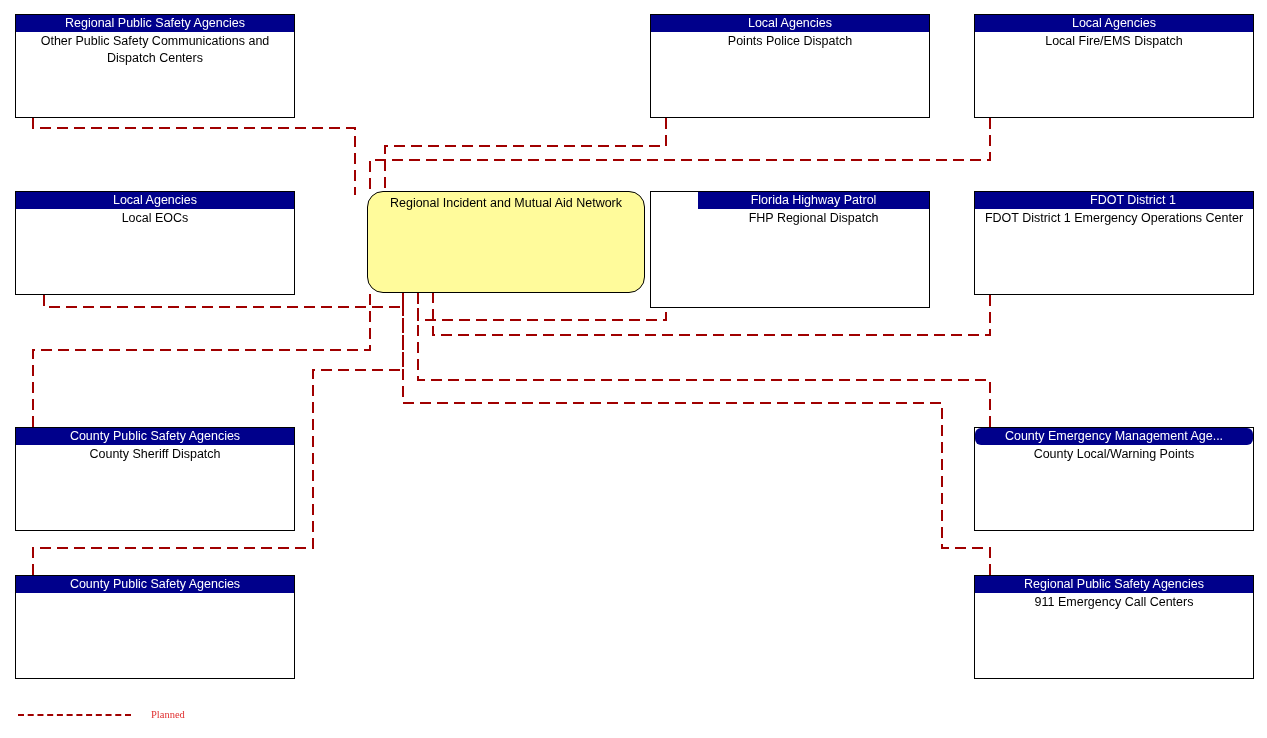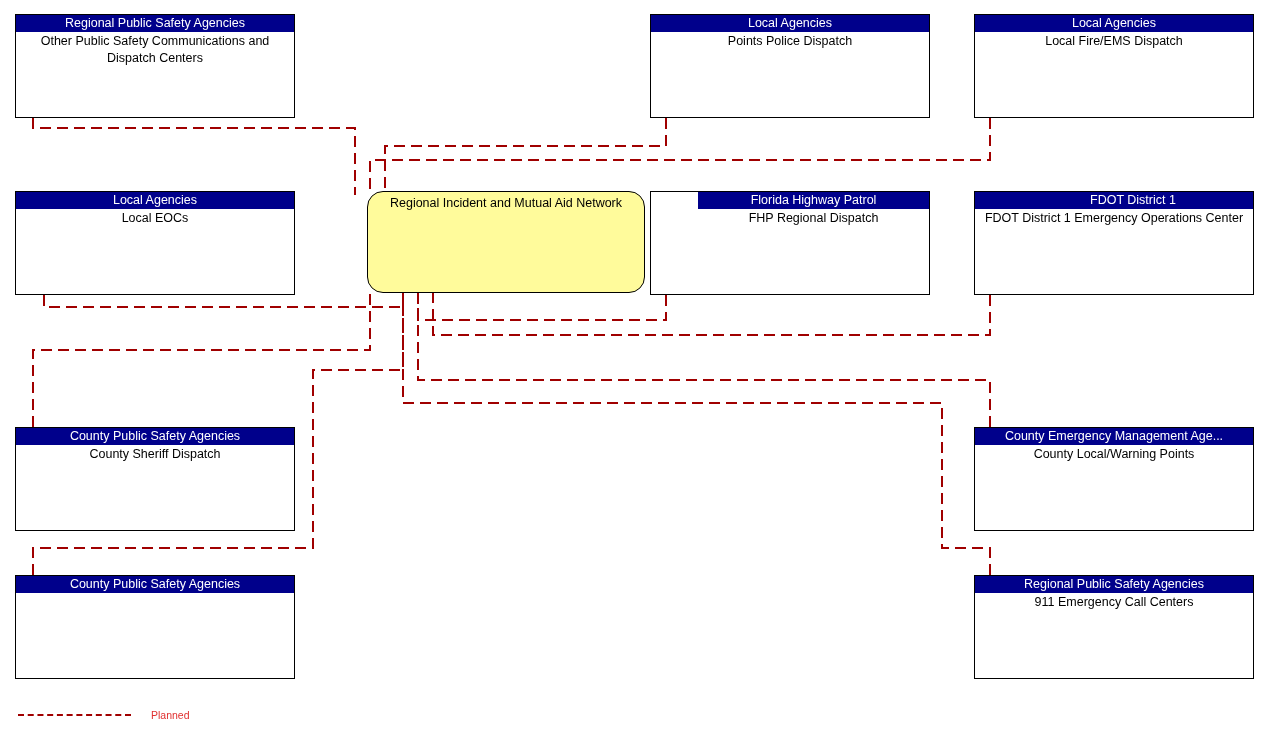--- a/index.html
+++ b/index.html
@@ -85,21 +85,21 @@
     width: 113px;
     height: 0;
     border-top: 2px dashed #A00000;
     margin-left: 18px;
   }
   .legend-label {
     margin-left: 20px;
     color: #E03030;
     font-size: 10.5px;
     line-height: 12px;
-    font-family: Liberation Sans, sans-serif;
+    font-family: Liberation Serif, serif;
   }
 </style>
 </head>
 <body>
 
 <div id="canvas">
 
   <svg id="links" viewBox="0 0 1267 738" width="1267" height="738">
       <polyline points="33,118 33,128 355,128 355,195" fill="none" stroke="#A00000" stroke-width="2" stroke-dasharray="11,6"></polyline>
       <polyline points="666,118 666,146 385,146 385,195" fill="none" stroke="#A00000" stroke-width="2" stroke-dasharray="11,6"></polyline>
@@ -126,37 +126,37 @@
   <div class="node" style="left: 974px; top: 14px; width: 280px; height: 104px;">
     <div class="node-header" style="background: rgb(0, 0, 139);">Local Agencies</div>
     <div class="node-body">Local Fire/EMS Dispatch</div>
   </div>
 
   <div class="node" style="left: 15px; top: 191px; width: 280px; height: 104px;">
     <div class="node-header" style="background: rgb(0, 0, 139);">Local Agencies</div>
     <div class="node-body">Local EOCs</div>
   </div>
 
-  <div class="node" style="left: 650px; top: 191px; width: 280px; height: 104px; padding-left: 47px;">
+  <div class="node" style="left: 650px; top: 191px; width: 280px; height: 117px; padding-left: 47px;">
     <div class="node-header" style="background: rgb(0, 0, 139);">Florida Highway Patrol</div>
     <div class="node-body">FHP Regional Dispatch</div>
   </div>
 
   <div class="node" style="left: 974px; top: 191px; width: 280px; height: 104px;">
     <div class="node-header" style="background: rgb(0, 0, 139); padding-left: 39px;">FDOT District 1</div>
     <div class="node-body">FDOT District 1 Emergency Operations Center</div>
   </div>
 
   <div class="node" style="left: 15px; top: 427px; width: 280px; height: 104px;">
     <div class="node-header" style="background: rgb(0, 0, 139);">County Public Safety Agencies</div>
     <div class="node-body">County Sheriff Dispatch</div>
   </div>
 
   <div class="node" style="left: 974px; top: 427px; width: 280px; height: 104px;">
-    <div class="node-header" style="background: rgb(0, 0, 139);">County Emergency Management Age...</div>
+    <div class="node-header" style="background: rgb(0, 0, 139); border-radius: 6px;">County Emergency Management Age...</div>
     <div class="node-body">County Local/Warning Points</div>
   </div>
 
   <div class="node" style="left: 15px; top: 575px; width: 280px; height: 104px;">
     <div class="node-header" style="background: rgb(0, 0, 139);">County Public Safety Agencies</div>
   </div>
 
   <div class="node" style="left: 974px; top: 575px; width: 280px; height: 104px;">
     <div class="node-header" style="background: rgb(0, 0, 139);">Regional Public Safety Agencies</div>
     <div class="node-body">911 Emergency Call Centers</div>

